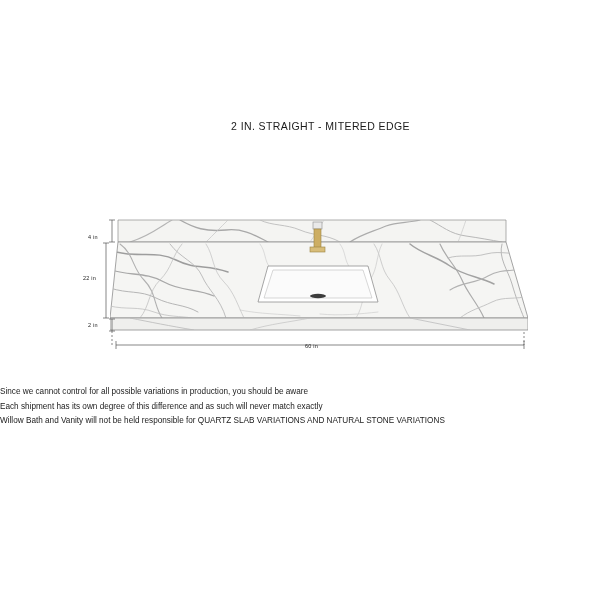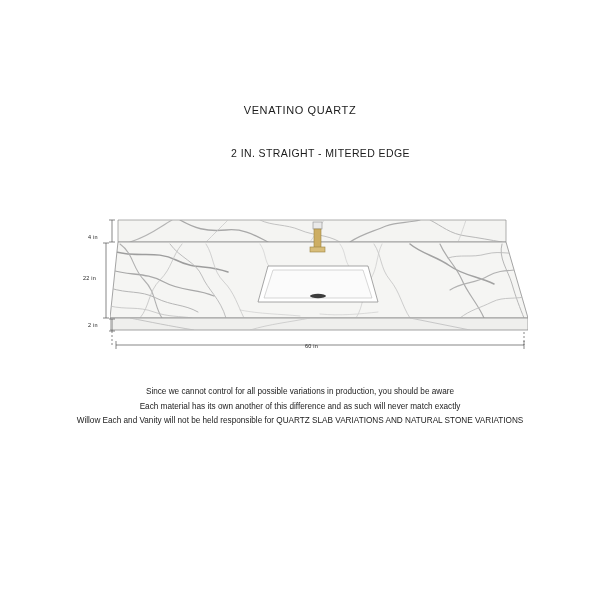--- a/index.html
+++ b/index.html
@@ -30,21 +30,21 @@
     top: 104px;
     width: 600px;
     text-align: center;
   }
   .title-line1 {
     font-size: 11px;
     letter-spacing: 0.6px;
     color: #1b1b1b;
   }
   .title-line2 {
-    margin-top: 31px;
+    margin-top: 16px;
     font-size: 10.5px;
     letter-spacing: 0.4px;
     color: #1b1b1b;
     padding-left: 41px;
   }
 
   
   .product {
     position: absolute;
     left: 110px;
@@ -78,34 +78,33 @@
     top: 0;
     pointer-events: none;
   }
 
   
   .disclaimer {
     position: absolute;
     left: 0;
     top: 385px;
     width: 600px;
-    text-align: center;
+    text-align: left;
     font-size: 8.2px;
     line-height: 14.5px;
     color: #1b1b1b;
   }
   .disclaimer div { white-space: nowrap; }
 </style>
 </head>
 <body>
 
 <div class="page">
 
   <div class="title-block">
-    <div class="title-line1">VENATINO QUARTZ</div>
     <div class="title-line2">2 IN. STRAIGHT - MITERED EDGE</div>
   </div>
 
   <div class="product">
     <svg class="countertop-svg" width="418" height="122" viewBox="0 0 418 122" xmlns="http://www.w3.org/2000/svg">
       <defs>
         <clipPath id="clipBack">
           <polygon points="8,6 396,6 396,28 8,28"></polygon>
         </clipPath>
         <clipPath id="clipTop">
@@ -206,17 +205,17 @@
     </g>
   </svg>
 
   <div class="dim-label dim-4in">4 in</div>
   <div class="dim-label dim-22in">22 in</div>
   <div class="dim-label dim-2in">2 in</div>
   <div class="dim-label dim-60in">60 in</div>
 
   <div class="disclaimer">
     <div>Since we cannot control for all possible variations in production, you should be aware</div>
-    <div>Each material has its own another of this difference and as such will never match exactly</div>
-    <div>Willow Each and Vanity will not be held responsible for QUARTZ SLAB VARIATIONS AND NATURAL STONE VARIATIONS</div>
+    <div>Each shipment has its own degree of this difference and as such will never match exactly</div>
+    <div>Willow Bath and Vanity will not be held responsible for QUARTZ SLAB VARIATIONS AND NATURAL STONE VARIATIONS</div>
   </div>
 
 </div>
 
 </body></html>

